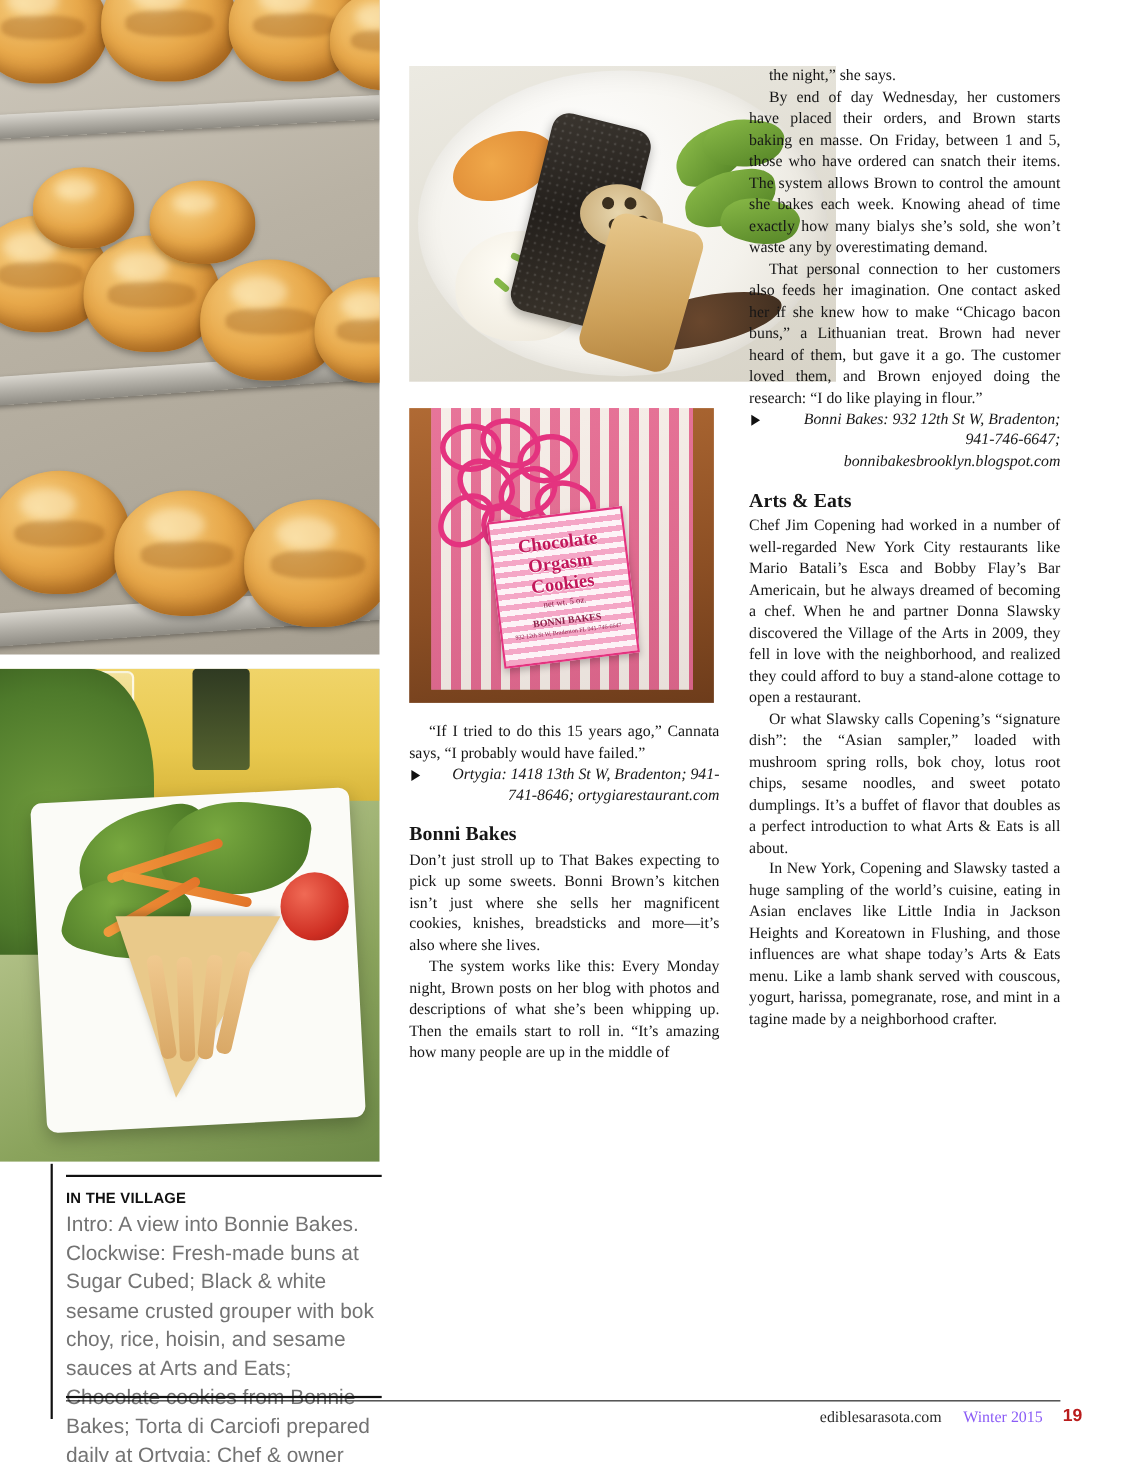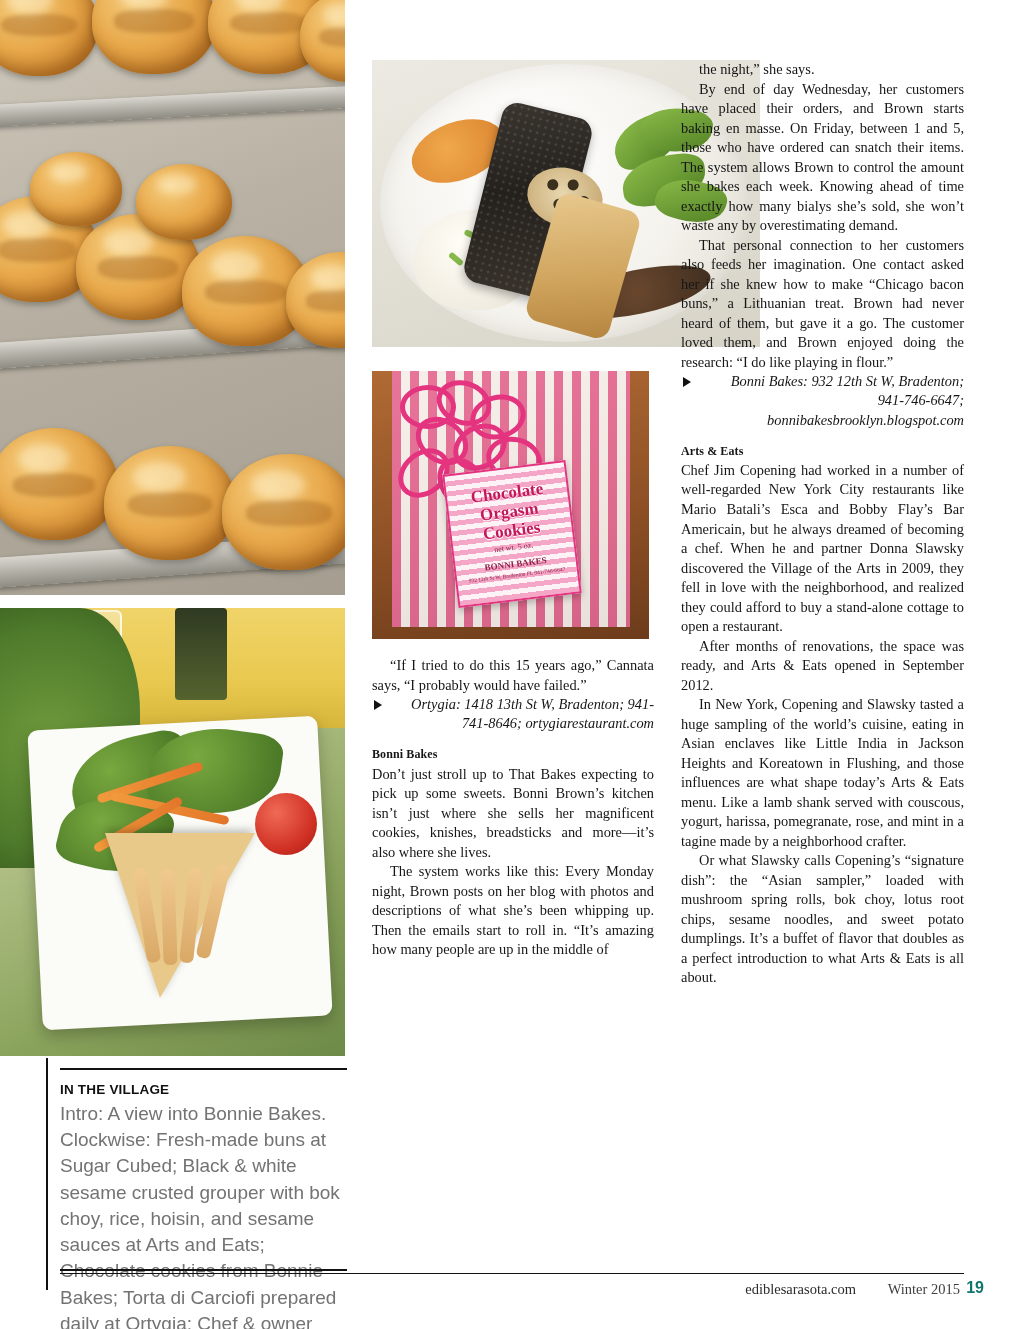--- a/index.html
+++ b/index.html
@@ -273,21 +273,21 @@
     text-align: justify;
   }
   #col-mid { left: 372px; top: 656px; width: 282px; }
   #col-right { left: 681px; top: 60px; width: 283px; }
 
   .col p { margin: 0; text-indent: 1.25em; }
   .col p.noindent { text-indent: 0; }
 
   h2.section {
     font-family: "Liberation Serif", serif;
-    font-size: 12px;
+    font-size: 18px;
     font-weight: 700;
     margin: 13px 0 2px 0;
     text-indent: 0;
     text-align: left;
     letter-spacing: .1px;
   }
 
   .contact {
     font-style: italic;
     text-indent: 0;
@@ -348,28 +348,28 @@
   }
   #footer .fline {
     position:absolute; left:60px; right:60px; top:0; height:1px; background:#111;
   }
   #footer .site {
     position:absolute; right: 168px; top: 8px;
     font-family: "Liberation Serif", serif;
     font-size: 14.5px; color:#2b2b2b;
   }
   #footer .issue {
-    position:absolute; right: 64px; top: 8px;
+    position:absolute; right: 76px; top: 8px;
     font-family: "Liberation Serif", serif;
-    font-size: 14.5px; color:#404040;
+    font-size: 14.5px; color:#8b5cf6;
   }
   #footer .pageno {
     position:absolute; right: 40px; top: 6px;
     font-family: "Liberation Sans", sans-serif;
-    font-size: 16px; font-weight:700; color:#0f766e;text-align:center;
+    font-size: 16px; font-weight:700; color:#b91c1c;text-align:center;
   }
 </style>
 </head>
 <body>
 
 <div class="page">
 
   <div class="photo" id="photo-buns">
     <div class="tray t1"></div>
     <div class="tray t2"></div>
@@ -483,23 +483,22 @@
     <p>By end of day Wednesday, her customers have placed their orders, and Brown starts baking en masse. On Friday, between 1 and 5, those who have ordered can snatch their items. The system allows Brown to control the amount she bakes each week. Knowing ahead of time exactly how many bialys she’s sold, she won’t waste any by overestimating demand.</p>
     <p>That personal connection to her customers also feeds her imagination. One contact asked her if she knew how to make “Chicago bacon buns,” a Lithuanian treat. Brown had never heard of them, but gave it a go. The customer loved them, and Brown enjoyed doing the research: “I do like playing in flour.”</p>
 
     <p class="contact">
       <span class="tri"></span>
       <span>Bonni Bakes: 932 12th St W, Bradenton; 941-746-6647; bonnibakesbrooklyn.blogspot.com</span>
     </p>
 
     <h2 class="section">Arts &amp; Eats</h2>
     <p class="noindent">Chef Jim Copening had worked in a number of well-regarded New York City restaurants like Mario Batali’s Esca and Bobby Flay’s Bar Americain, but he always dreamed of becoming a chef. When he and partner Donna Slawsky discovered the Village of the Arts in 2009, they fell in love with the neighborhood, and realized they could afford to buy a stand-alone cottage to open a restaurant.</p>
-    <p>After months of renovations, the space was ready, and Arts &amp; Eats opened in September 2012.</p>
+    <p>Or what Slawsky calls Copening’s “signature dish”: the “Asian sampler,” loaded with mushroom spring rolls, bok choy, lotus root chips, sesame noodles, and sweet potato dumplings. It’s a buffet of flavor that doubles as a perfect introduction to what Arts &amp; Eats is all about.</p>
     <p>In New York, Copening and Slawsky tasted a huge sampling of the world’s cuisine, eating in Asian enclaves like Little India in Jackson Heights and Koreatown in Flushing, and those influences are what shape today’s Arts &amp; Eats menu. Like a lamb shank served with couscous, yogurt, harissa, pomegranate, rose, and mint in a tagine made by a neighborhood crafter.</p>
-    <p>Or what Slawsky calls Copening’s “signature dish”: the “Asian sampler,” loaded with mushroom spring rolls, bok choy, lotus root chips, sesame noodles, and sweet potato dumplings. It’s a buffet of flavor that doubles as a perfect introduction to what Arts &amp; Eats is all about.</p>
   </div>
 
   <div id="left-rule"></div>
   <div id="caption">
     <div class="rule-top"></div>
     <h3>IN THE VILLAGE</h3>
     <p>Intro: A view into Bonnie Bakes. Clockwise: Fresh-made buns at Sugar Cubed; Black &amp; white sesame crusted grouper with bok choy, rice, hoisin, and sesame sauces at Arts and Eats; Chocolate cookies from Bonnie Bakes; Torta di Carciofi prepared daily at Ortygia; Chef &amp; owner Gaetano Cannata; Pastries made fresh at Sugar Cubed.</p>
     <div class="rule-bottom"></div>
   </div>
 

